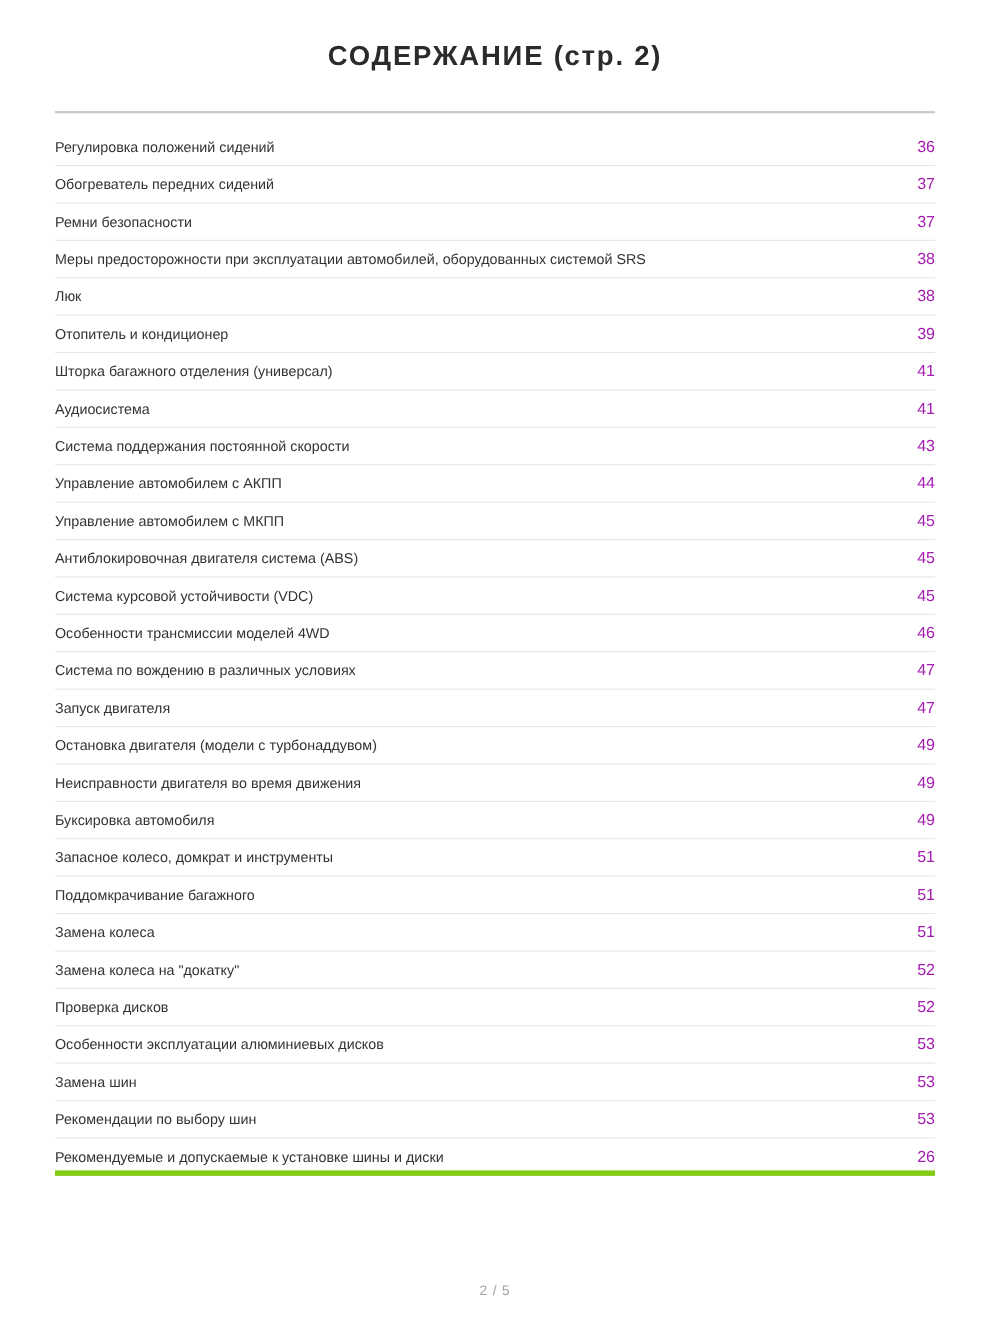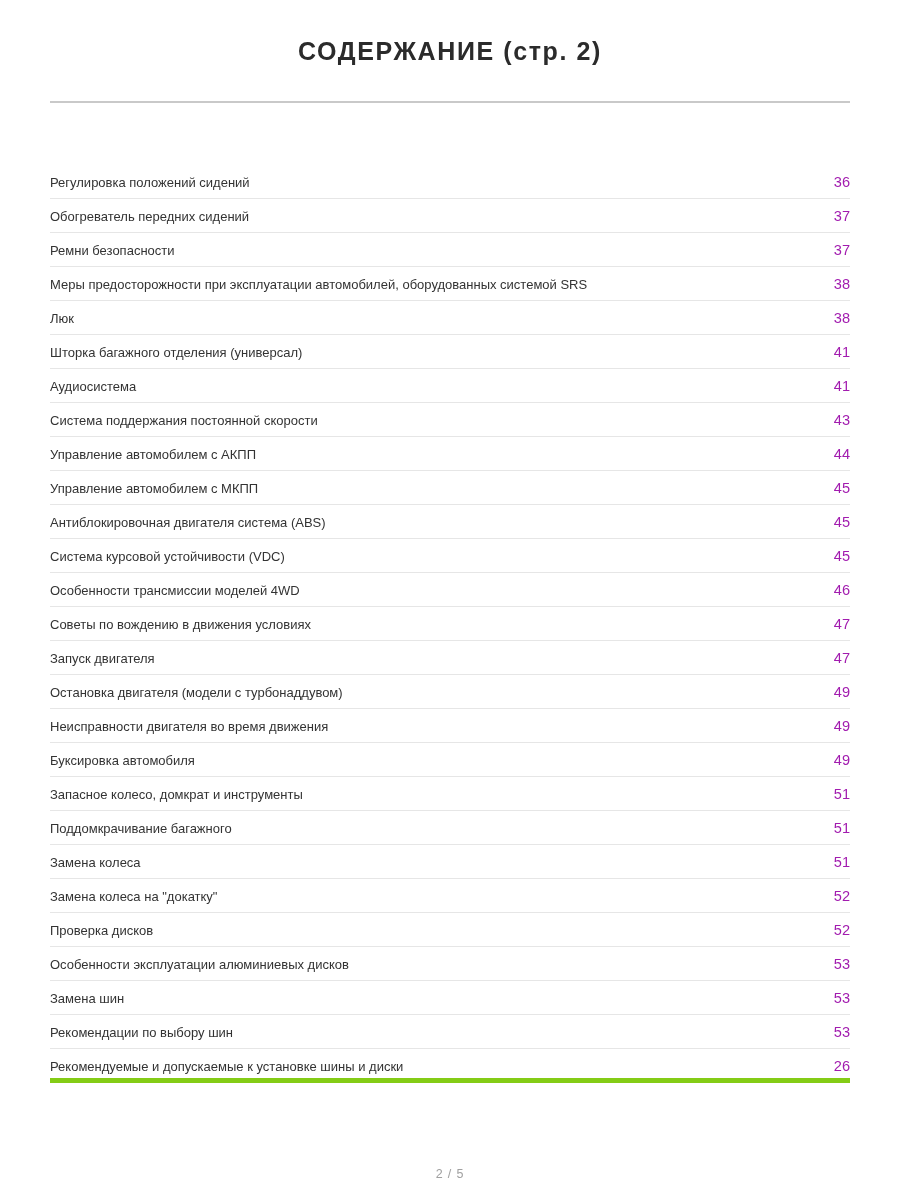--- a/index.html
+++ b/index.html
@@ -16,21 +16,20 @@
     -webkit-font-smoothing: antialiased;
   }
 
   .page {
     position: relative;
     width: 900px;
     height: 1200px;
     box-sizing: border-box;
     display: flex;
     flex-direction: column;
-    gap: 48px;
   }
 
   
   .doc-header {
     padding-top: 36px;
     padding-left: 50px;
     padding-right: 50px;
   }
 
   .doc-title {
@@ -130,20 +129,24 @@
       </li>
       <li class="toc-row">
         <span class="toc-title">Меры предосторожности при эксплуатации автомобилей, оборудованных системой SRS</span>
         <span class="toc-page">38</span>
       </li>
       <li class="toc-row">
         <span class="toc-title">Люк</span>
         <span class="toc-page">38</span>
       </li>
       <li class="toc-row">
+        <span class="toc-title">Отопитель и кондиционер</span>
+        <span class="toc-page">39</span>
+      </li>
+      <li class="toc-row">
         <span class="toc-title">Шторка багажного отделения (универсал)</span>
         <span class="toc-page">41</span>
       </li>
       <li class="toc-row">
         <span class="toc-title">Аудиосистема</span>
         <span class="toc-page">41</span>
       </li>
       <li class="toc-row">
         <span class="toc-title">Система поддержания постоянной скорости</span>
         <span class="toc-page">43</span>
@@ -162,21 +165,21 @@
       </li>
       <li class="toc-row">
         <span class="toc-title">Система курсовой устойчивости (VDC)</span>
         <span class="toc-page">45</span>
       </li>
       <li class="toc-row">
         <span class="toc-title">Особенности трансмиссии моделей 4WD</span>
         <span class="toc-page">46</span>
       </li>
       <li class="toc-row">
-        <span class="toc-title">Советы по вождению в движения условиях</span>
+        <span class="toc-title">Система по вождению в различных условиях</span>
         <span class="toc-page">47</span>
       </li>
       <li class="toc-row">
         <span class="toc-title">Запуск двигателя</span>
         <span class="toc-page">47</span>
       </li>
       <li class="toc-row">
         <span class="toc-title">Остановка двигателя (модели с турбонаддувом)</span>
         <span class="toc-page">49</span>
       </li>

